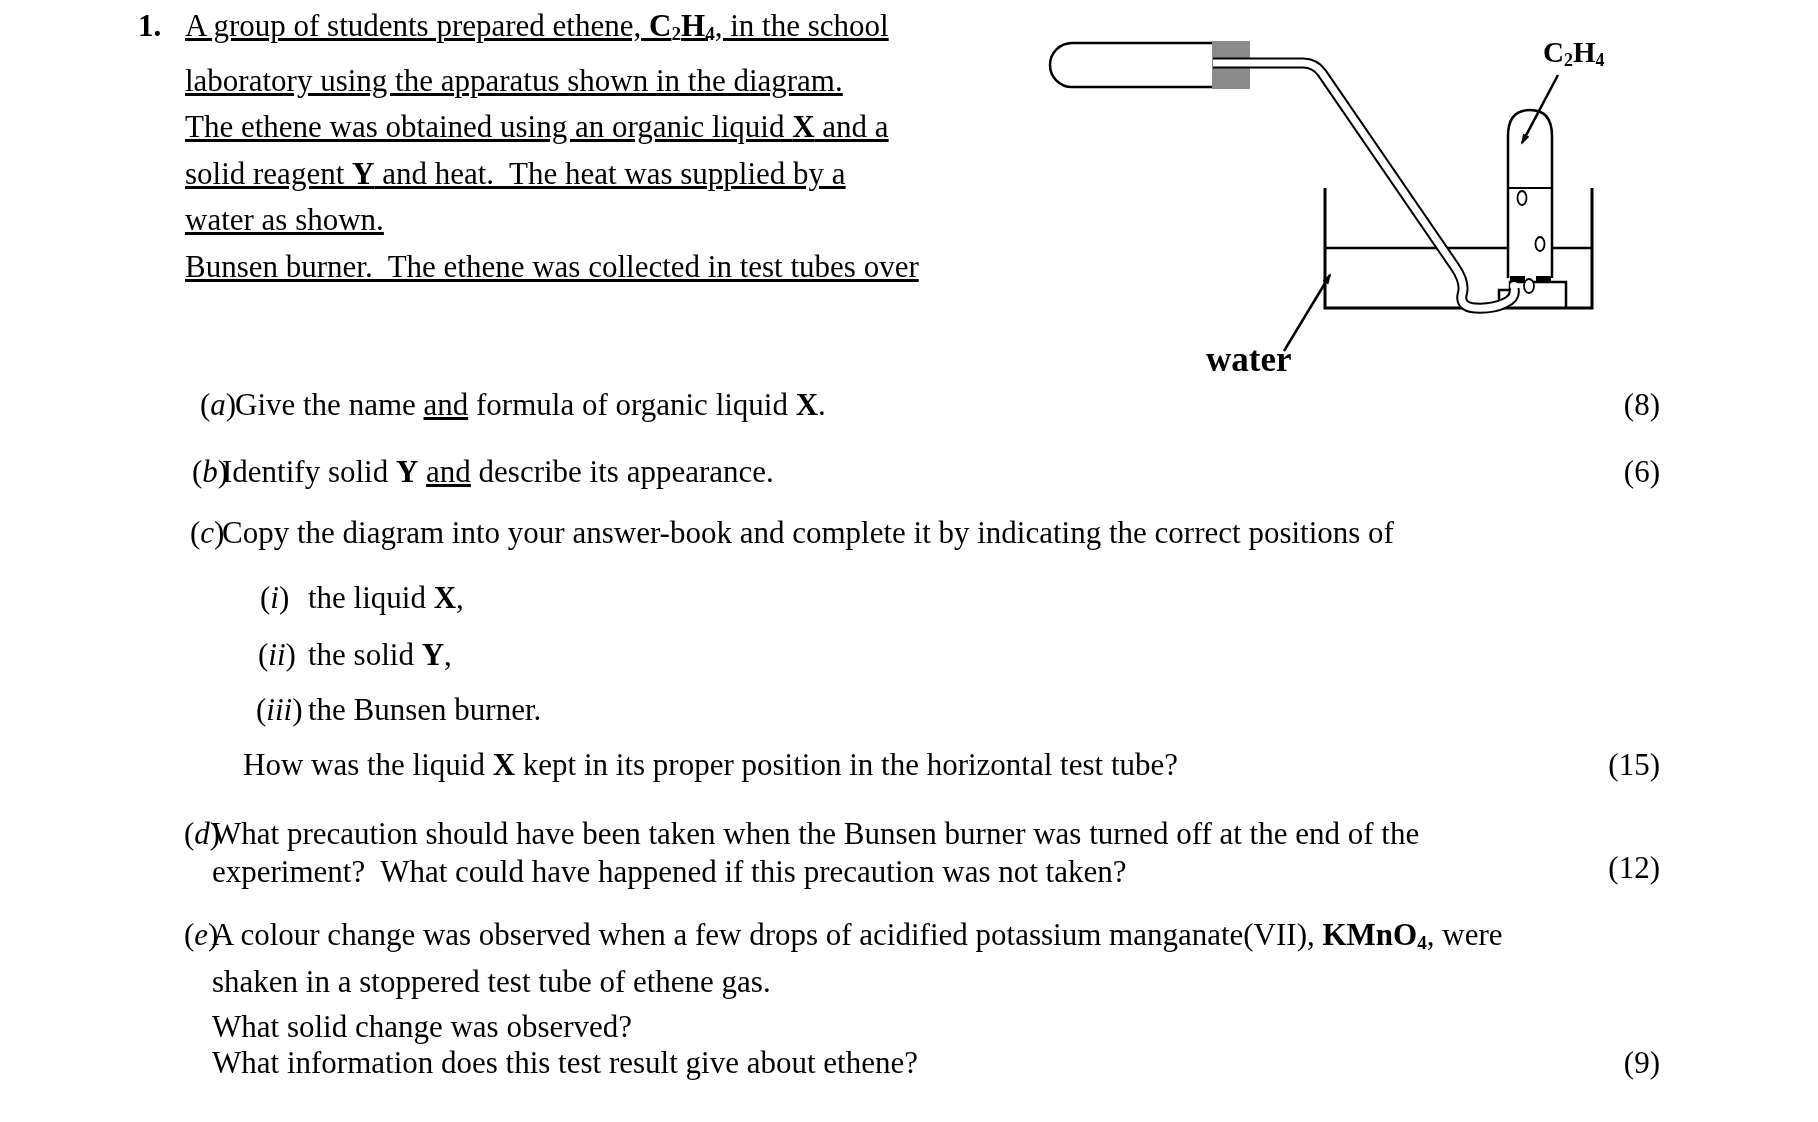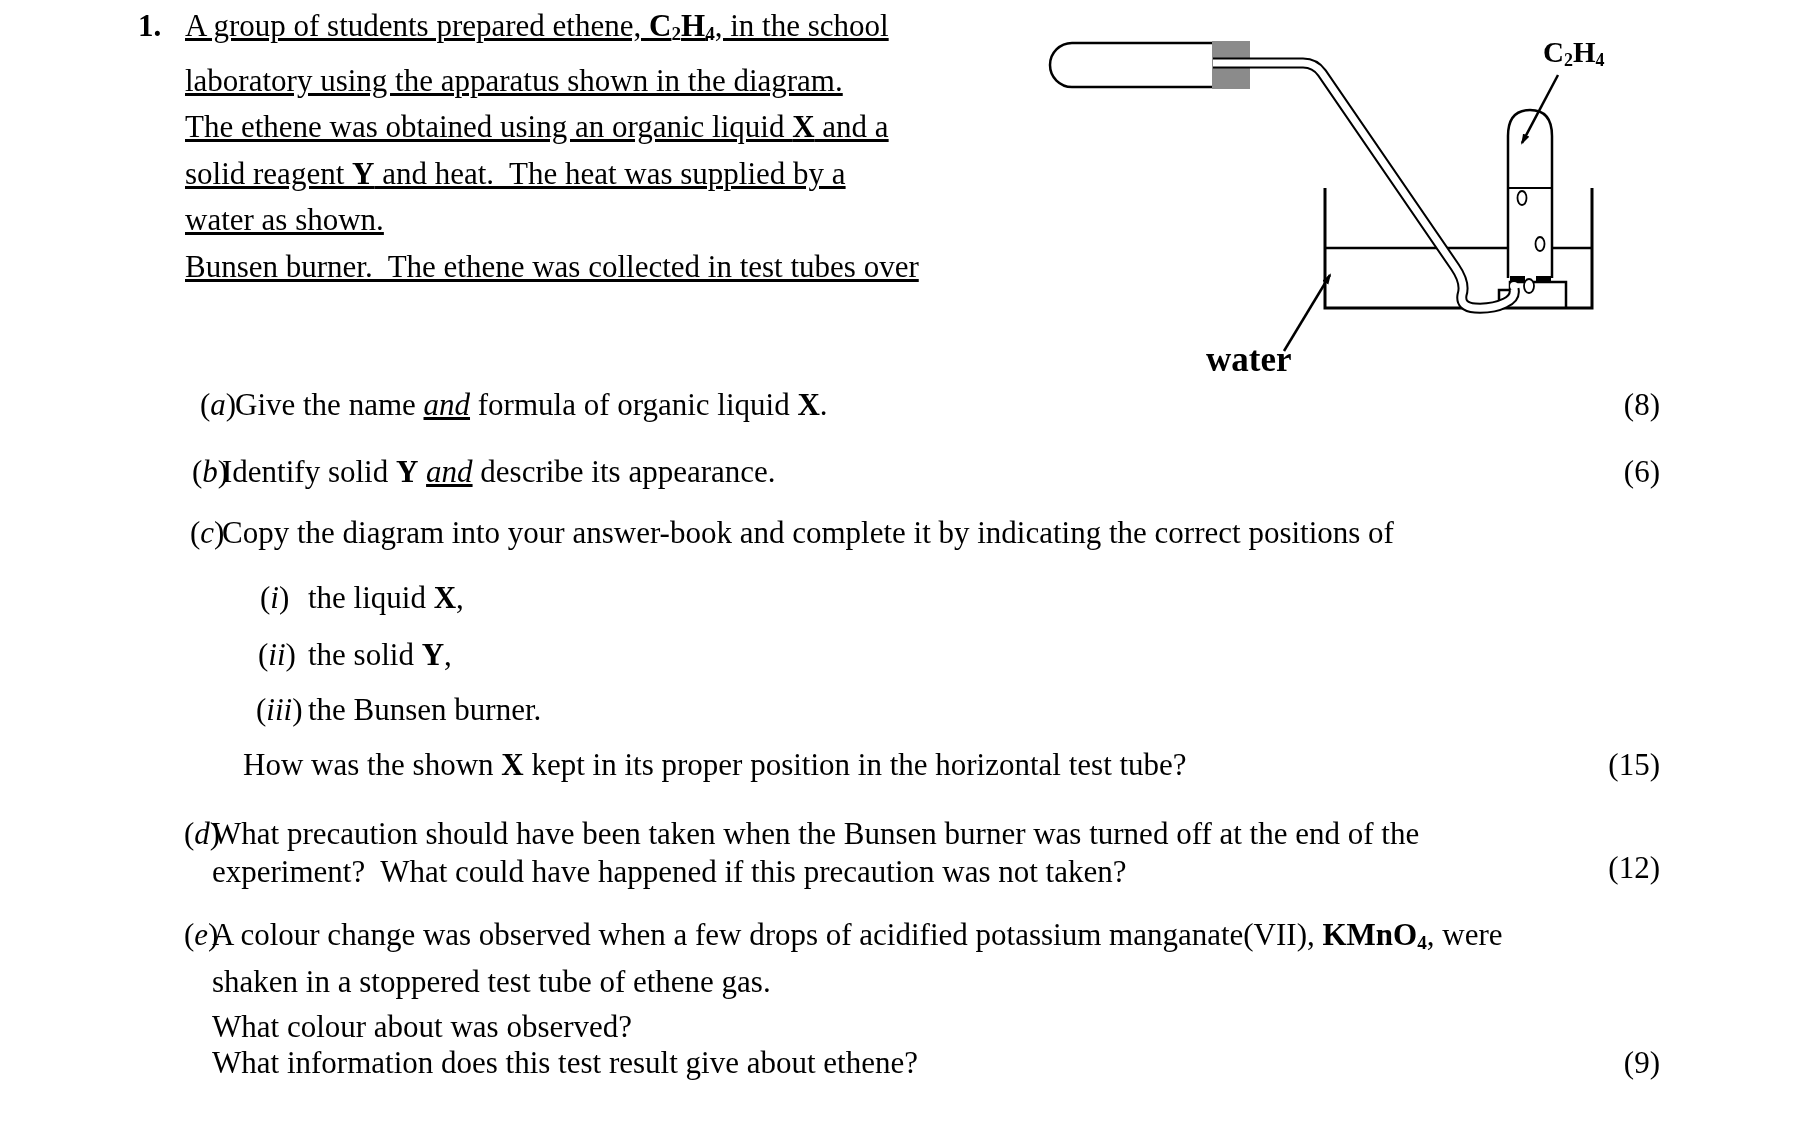--- a/index.html
+++ b/index.html
@@ -10,21 +10,21 @@
     font-family:"Liberation Serif","DejaVu Serif",serif;
     font-size:31px;color:#000;
     overflow:hidden;
   }
   .abs{position:absolute;left:0;width:100%;height:0;}
   .lbl,.txt,.mk{position:absolute;white-space:nowrap;line-height:36px;}
   .mk{left:1560px;width:100px;text-align:right;}
   .bold{font-weight:bold;}
   .seg-b{font-weight:bold;}
   .seg-i{font-style:italic;}
-  .seg-iu{font-style:italic;text-decoration:underline;}
+  .seg-iu{text-decoration:underline;}
   .seg-bsub{font-weight:bold;font-size:0.62em;vertical-align:-0.22em;}
   .introlines{position:absolute;left:185px;line-height:46.5px;white-space:nowrap;text-decoration:underline;}
   .dlines{position:absolute;left:212px;line-height:38px;white-space:nowrap;}
   .elines{position:absolute;left:212px;line-height:39px;white-space:nowrap;}
   .diagram-label{position:absolute;white-space:nowrap;font-weight:bold;}
 </style>
 </head>
 <body>
 
 <div class="page">
@@ -106,21 +106,21 @@
     <span class="lbl" style="left:258px"><span>(</span><span class="seg-i">ii</span><span>)</span></span>
     <span class="txt" style="left:308px"><span>the solid </span><span class="seg-b">Y</span><span>,</span></span>
   </div>
 
   <div class="abs" style="top:692px">
     <span class="lbl" style="left:256px"><span>(</span><span class="seg-i">iii</span><span>)</span></span>
     <span class="txt" style="left:308px"><span>the Bunsen burner.</span></span>
   </div>
 
   <div class="abs" style="top:747px">
-    <span class="txt" style="left:243px"><span>How was the shown </span><span class="seg-b">X</span><span> kept in its proper position in the horizontal test tube?</span></span>
+    <span class="txt" style="left:243px"><span>How was the liquid </span><span class="seg-b">X</span><span> kept in its proper position in the horizontal test tube?</span></span>
     <span class="mk">(15)</span>
   </div>
 
   <div class="abs" style="top:815px">
     <span class="lbl" style="left:184px;line-height:38px"><span>(</span><span class="seg-i">d</span><span>)</span></span>
     <div class="dlines">
       <div><span>What precaution should have been taken when the Bunsen burner was turned off at the end of the</span></div>
       <div><span>experiment?&nbsp; What could have happened if this precaution was not taken?</span></div>
     </div>
   </div>
@@ -130,20 +130,20 @@
 
   <div class="abs" style="top:915px">
     <span class="lbl" style="left:184px;line-height:39px"><span>(</span><span class="seg-i">e</span><span>)</span></span>
     <div class="elines">
       <div><span>A colour change was observed when a few drops of acidified potassium manganate(VII), </span><span class="seg-b">KMnO</span><span class="seg-bsub">4</span><span>, were</span></div>
       <div><span>shaken in a stoppered test tube of ethene gas.</span></div>
     </div>
   </div>
 
   <div class="abs" style="top:1009px">
-    <span class="txt" style="left:212px"><span>What colour about was observed?</span></span>
+    <span class="txt" style="left:212px"><span>What solid change was observed?</span></span>
   </div>
   <div class="abs" style="top:1045px">
     <span class="txt" style="left:212px"><span>What information does this test result give about ethene?</span></span>
     <span class="mk">(9)</span>
   </div>
 
 </div>
 
 </body></html>

